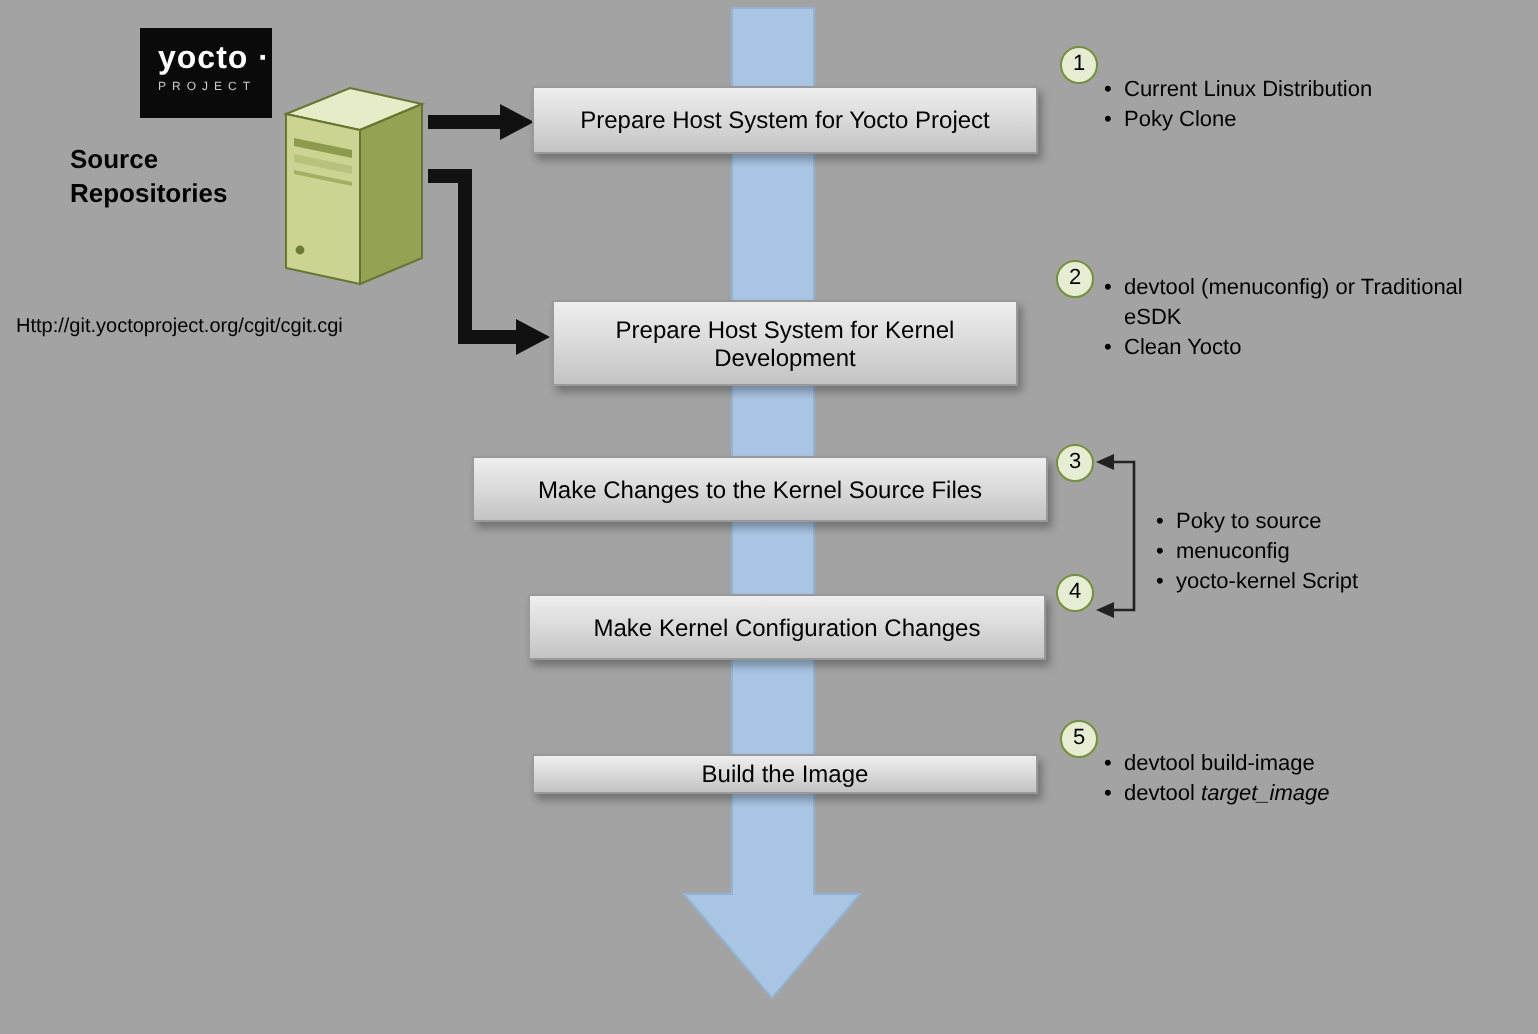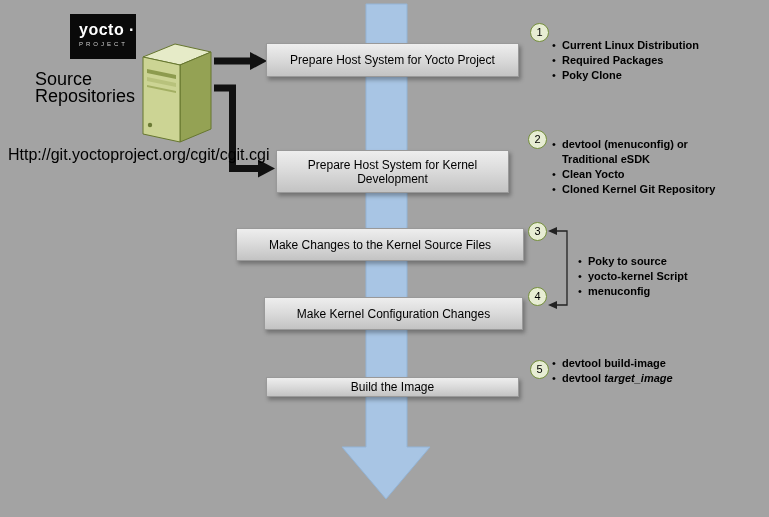--- a/index.html
+++ b/index.html
@@ -16,23 +16,23 @@
   }
   .logo-brand { color:#ffffff; font-size:16px; font-weight:bold; letter-spacing:0.5px; line-height:18px; }
   .logo-sub   { color:#cccccc; font-size:6px; letter-spacing:3px; margin-top:2px; }
 
   
   .server { position:absolute; left:135px; top:35px; width:86px; height:110px; }
 
   
   .src-label {
     position:absolute; left:35px; top:71px; width:110px;
-    font-size:18px; font-weight:normal; line-height:17px;
+    font-size:13px; font-weight:bold; line-height:17px;
   }
-  .src-url { position:absolute; left:8px; top:146px; font-size:16px; }
+  .src-url { position:absolute; left:8px; top:158px; font-size:10px; }
 
   
   .step-box {
     position:absolute; box-sizing:border-box;
     background:linear-gradient(180deg,#eeeeee 0%, #dcdcdc 45%, #c3c3c3 100%);
     border:1px solid var(--box-border,#999);
     box-shadow:2px 3px 4px rgba(0,0,0,0.30);
     display:flex; align-items:center; justify-content:center;
     text-align:center; font-size:12px; padding:2px 20px;
   }
@@ -52,25 +52,25 @@
   .c1 { left:530px; top:23px; }
   .c2 { left:528px; top:130px; }
   .c3 { left:528px; top:222px; }
   .c4 { left:528px; top:287px; }
   .c5 { left:530px; top:360px; }
 
   
   .bullets { position:absolute; list-style:none; margin:0; padding:0; }
   .bullets li { display:flex; font-size:11px; line-height:15px; }
   .bullets li::before { content:"\2022"; flex:0 0 10px; width:10px; }
-  .bt { flex:1 1 auto;font-weight:bold; }
+  .bt { flex:1 1 auto; }
   .l1  { left:552px; top:38px;  width:205px; }
   .l2  { left:552px; top:137px; width:190px; }
   .l34 { left:578px; top:254px; width:170px; }
-  .l5  { left:552px; top:356px; width:205px; }
+  .l5  { left:552px; top:375px; width:205px; }
   .it { font-style:italic; }
 </style>
 </head>
 <body>
 
 <div class="canvas">
 
   <svg class="overlay" viewBox="0 0 769 517">
     <g>
       <path d="M366 4 L407 4 L407 447 L430 447 L386 499 L342 447 L366 447 Z" style="fill:var(--arrow-blue,#a8c5e4); stroke:var(--arrow-blue-edge,#93b4d6); stroke-width:1;"></path>
@@ -128,48 +128,42 @@
   <div class="step-num c2">2</div>
   <div class="step-num c3">3</div>
   <div class="step-num c4">4</div>
   <div class="step-num c5">5</div>
 
   <ul class="bullets l1">
     <li>
         <span class="bt">Current Linux Distribution</span>
       </li>
     <li>
-        <span class="bt">Required Packages</span>
-      </li>
-    <li>
         <span class="bt">Poky Clone</span>
       </li>
   </ul>
 
   <ul class="bullets l2">
     <li>
         <span class="bt">devtool (menuconfig) or Traditional eSDK</span>
       </li>
     <li>
         <span class="bt">Clean Yocto</span>
       </li>
-    <li>
-        <span class="bt">Cloned Kernel Git Repository</span>
-      </li>
   </ul>
 
   <ul class="bullets l34">
     <li>
         <span class="bt">Poky to source</span>
       </li>
     <li>
-        <span class="bt">yocto-kernel Script</span>
+        <span class="bt">menuconfig</span>
       </li>
     <li>
-        <span class="bt">menuconfig</span>
+        <span class="bt">yocto-kernel Script</span>
       </li>
   </ul>
 
   <ul class="bullets l5">
     <li>
         <span class="bt">devtool build-image</span>
       </li>
     <li>
       <span class="bt"><span>devtool </span><span class="it">target_image</span></span>
     </li>

